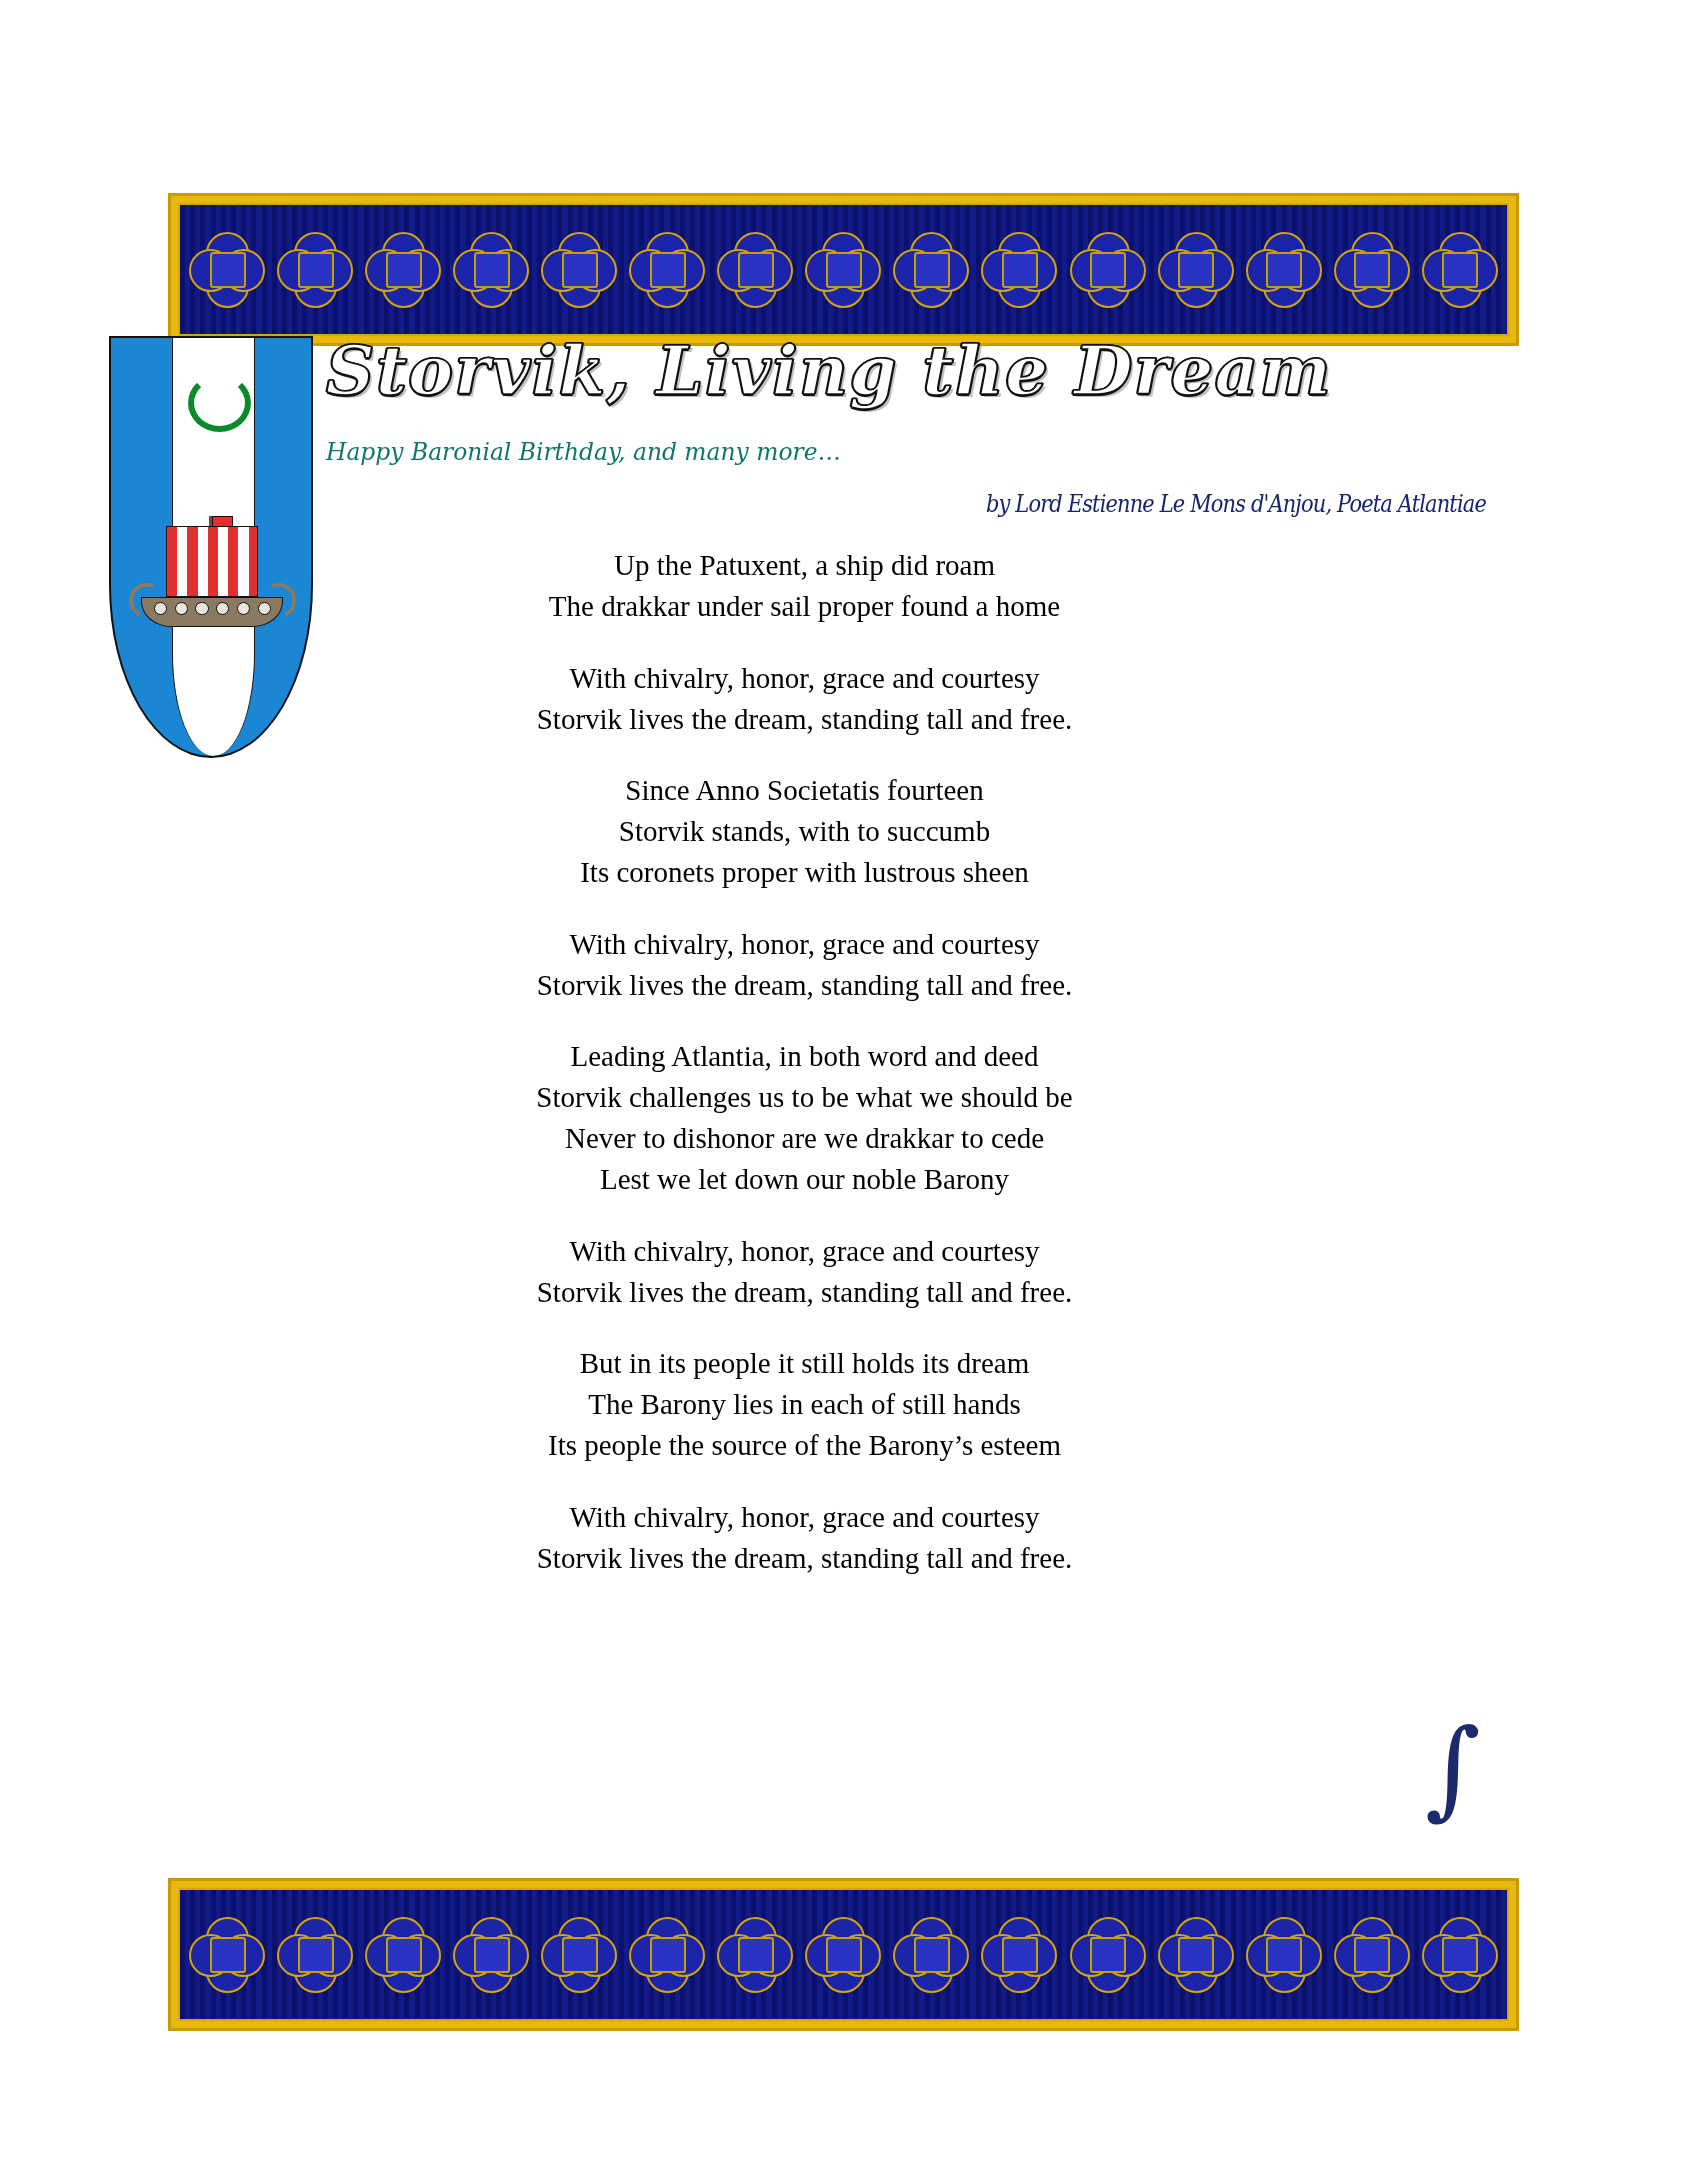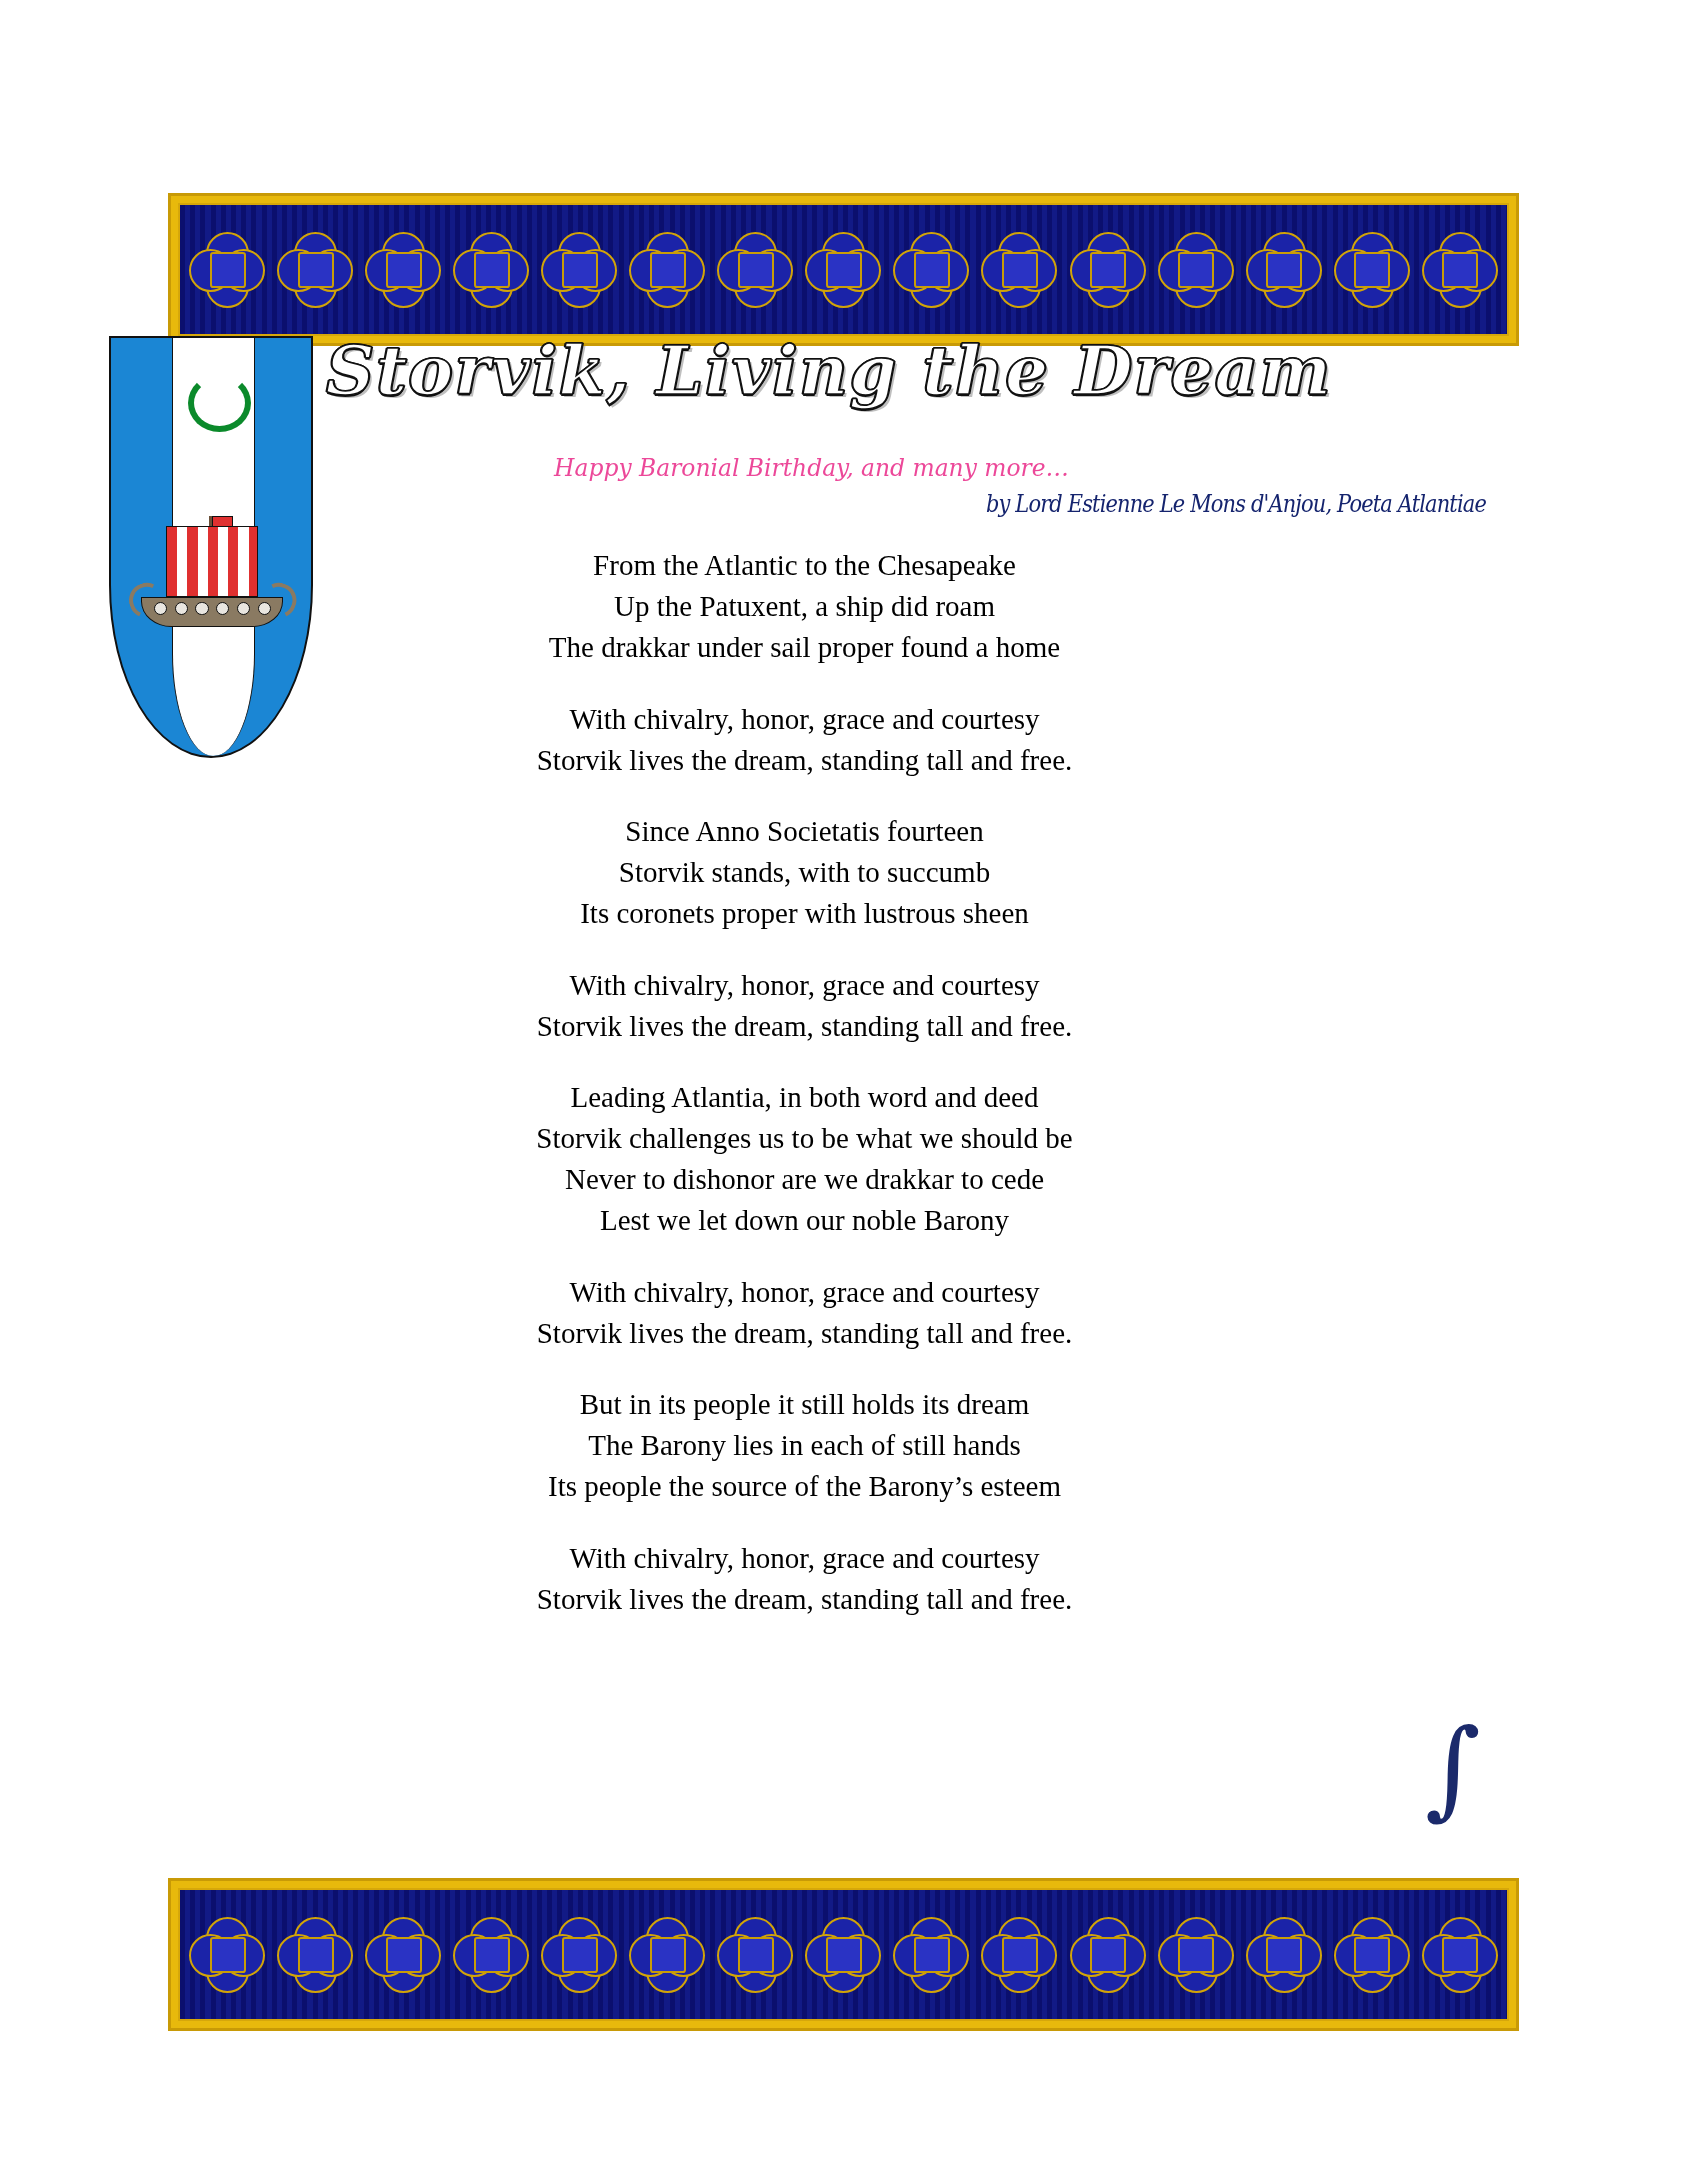--- a/index.html
+++ b/index.html
@@ -189,26 +189,25 @@
     text-shadow:
       1.5px 0 0 #111, -1.5px 0 0 #111, 0 1.5px 0 #111, 0 -1.5px 0 #111,
       3.1px 3.1px 0 rgba(0,0,0,0.25);
     white-space: nowrap;
   }
   .subtitle {
     position: absolute;
     left: 326px;
     top: 438px;
     width: 743px;
-    text-align: right;
+    text-align: left;
     font-family: "DejaVu Serif", serif;
     font-style: italic;
     font-size: 23.4px;
-    color: #ec4899;
-    margin-top: 16px;
+    color: #0f766e;
   }
   .byline {
     position: absolute;
     left: 712px;
     top: 489px;
     width: 774px;
     text-align: right;
     font-family: "DejaVu Serif", serif;
     font-style: italic;
     font-size: 24.4px;
@@ -385,21 +384,20 @@
   </div>
 </div>
 
 <div class="title">Storvik, Living the Dream</div>
 <div class="subtitle">Happy Baronial Birthday, and many more…</div>
 <div class="byline">by Lord Estienne Le Mons d'Anjou, Poeta Atlantiae</div>
 
 <div class="poem">
 
   <div class="stanza">
-    <div class="line">From the Atlantic to the Chesapeake</div>
     <div class="line">Up the Patuxent, a ship did roam</div>
     <div class="line">The drakkar under sail proper found a home</div>
   </div>
 
   <div class="stanza refrain">
     <div class="line">With chivalry, honor, grace and courtesy</div>
     <div class="line">Storvik lives the dream, standing tall and free.</div>
   </div>
 
   <div class="stanza">

